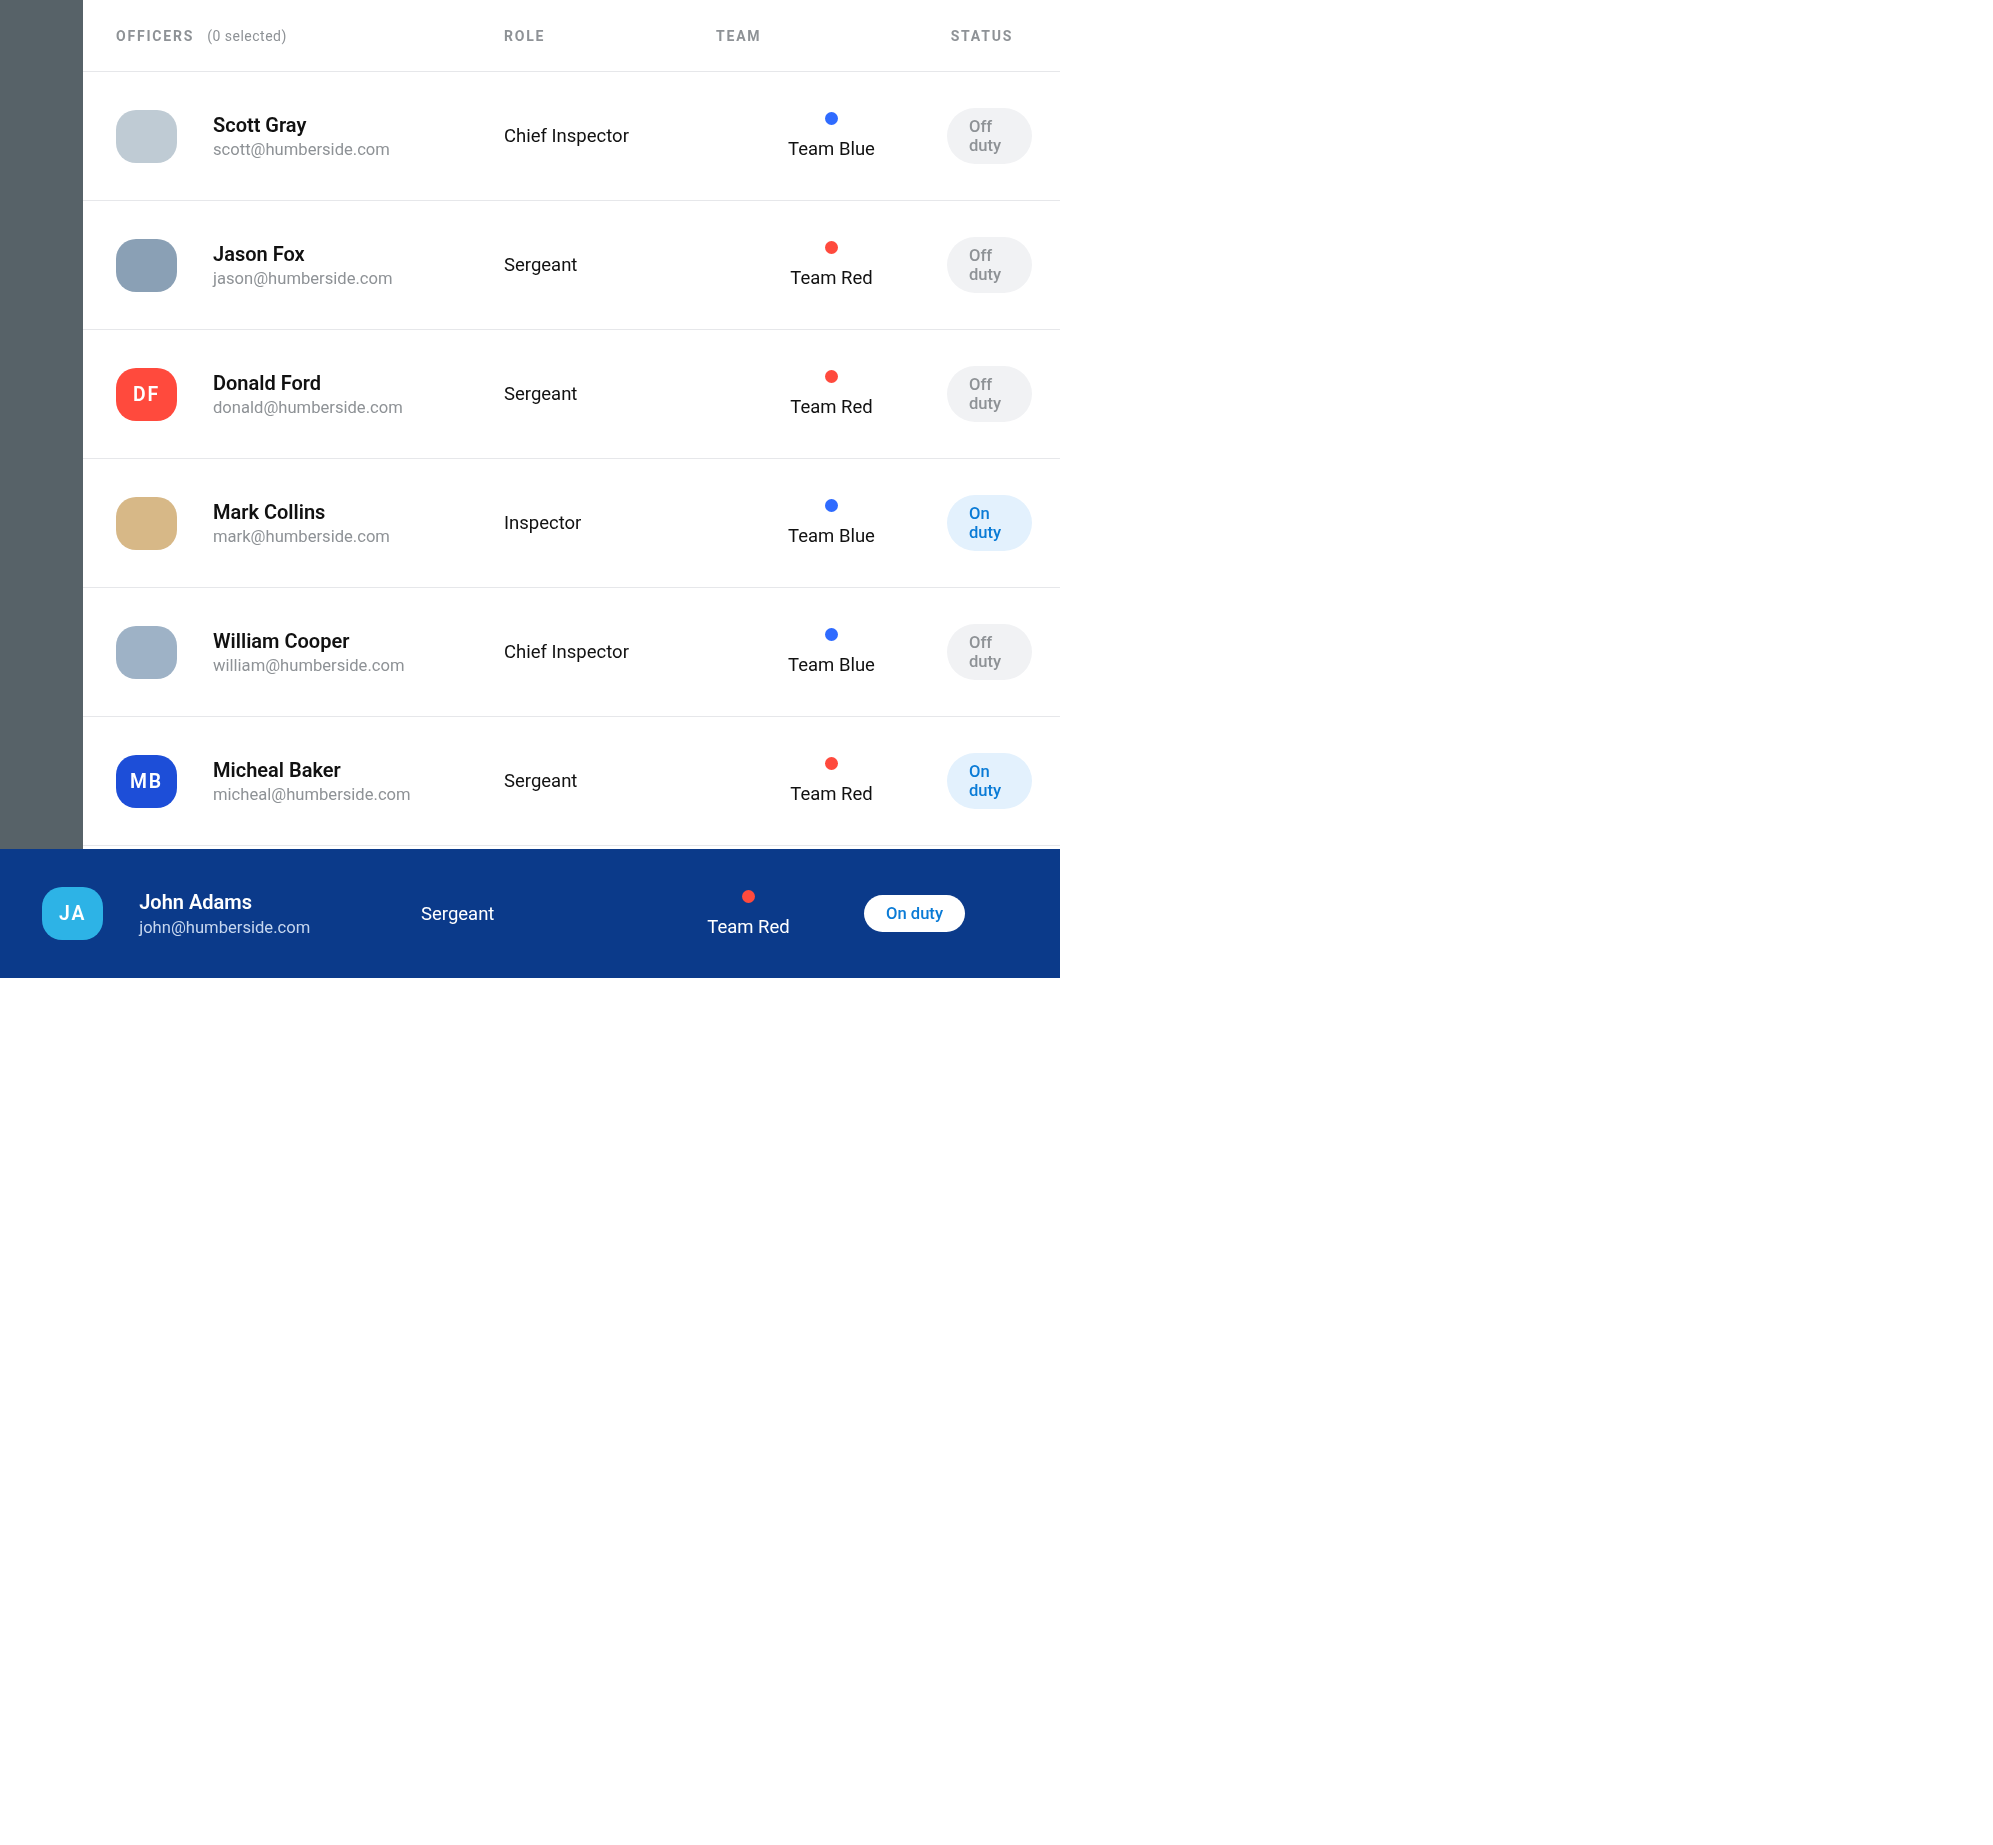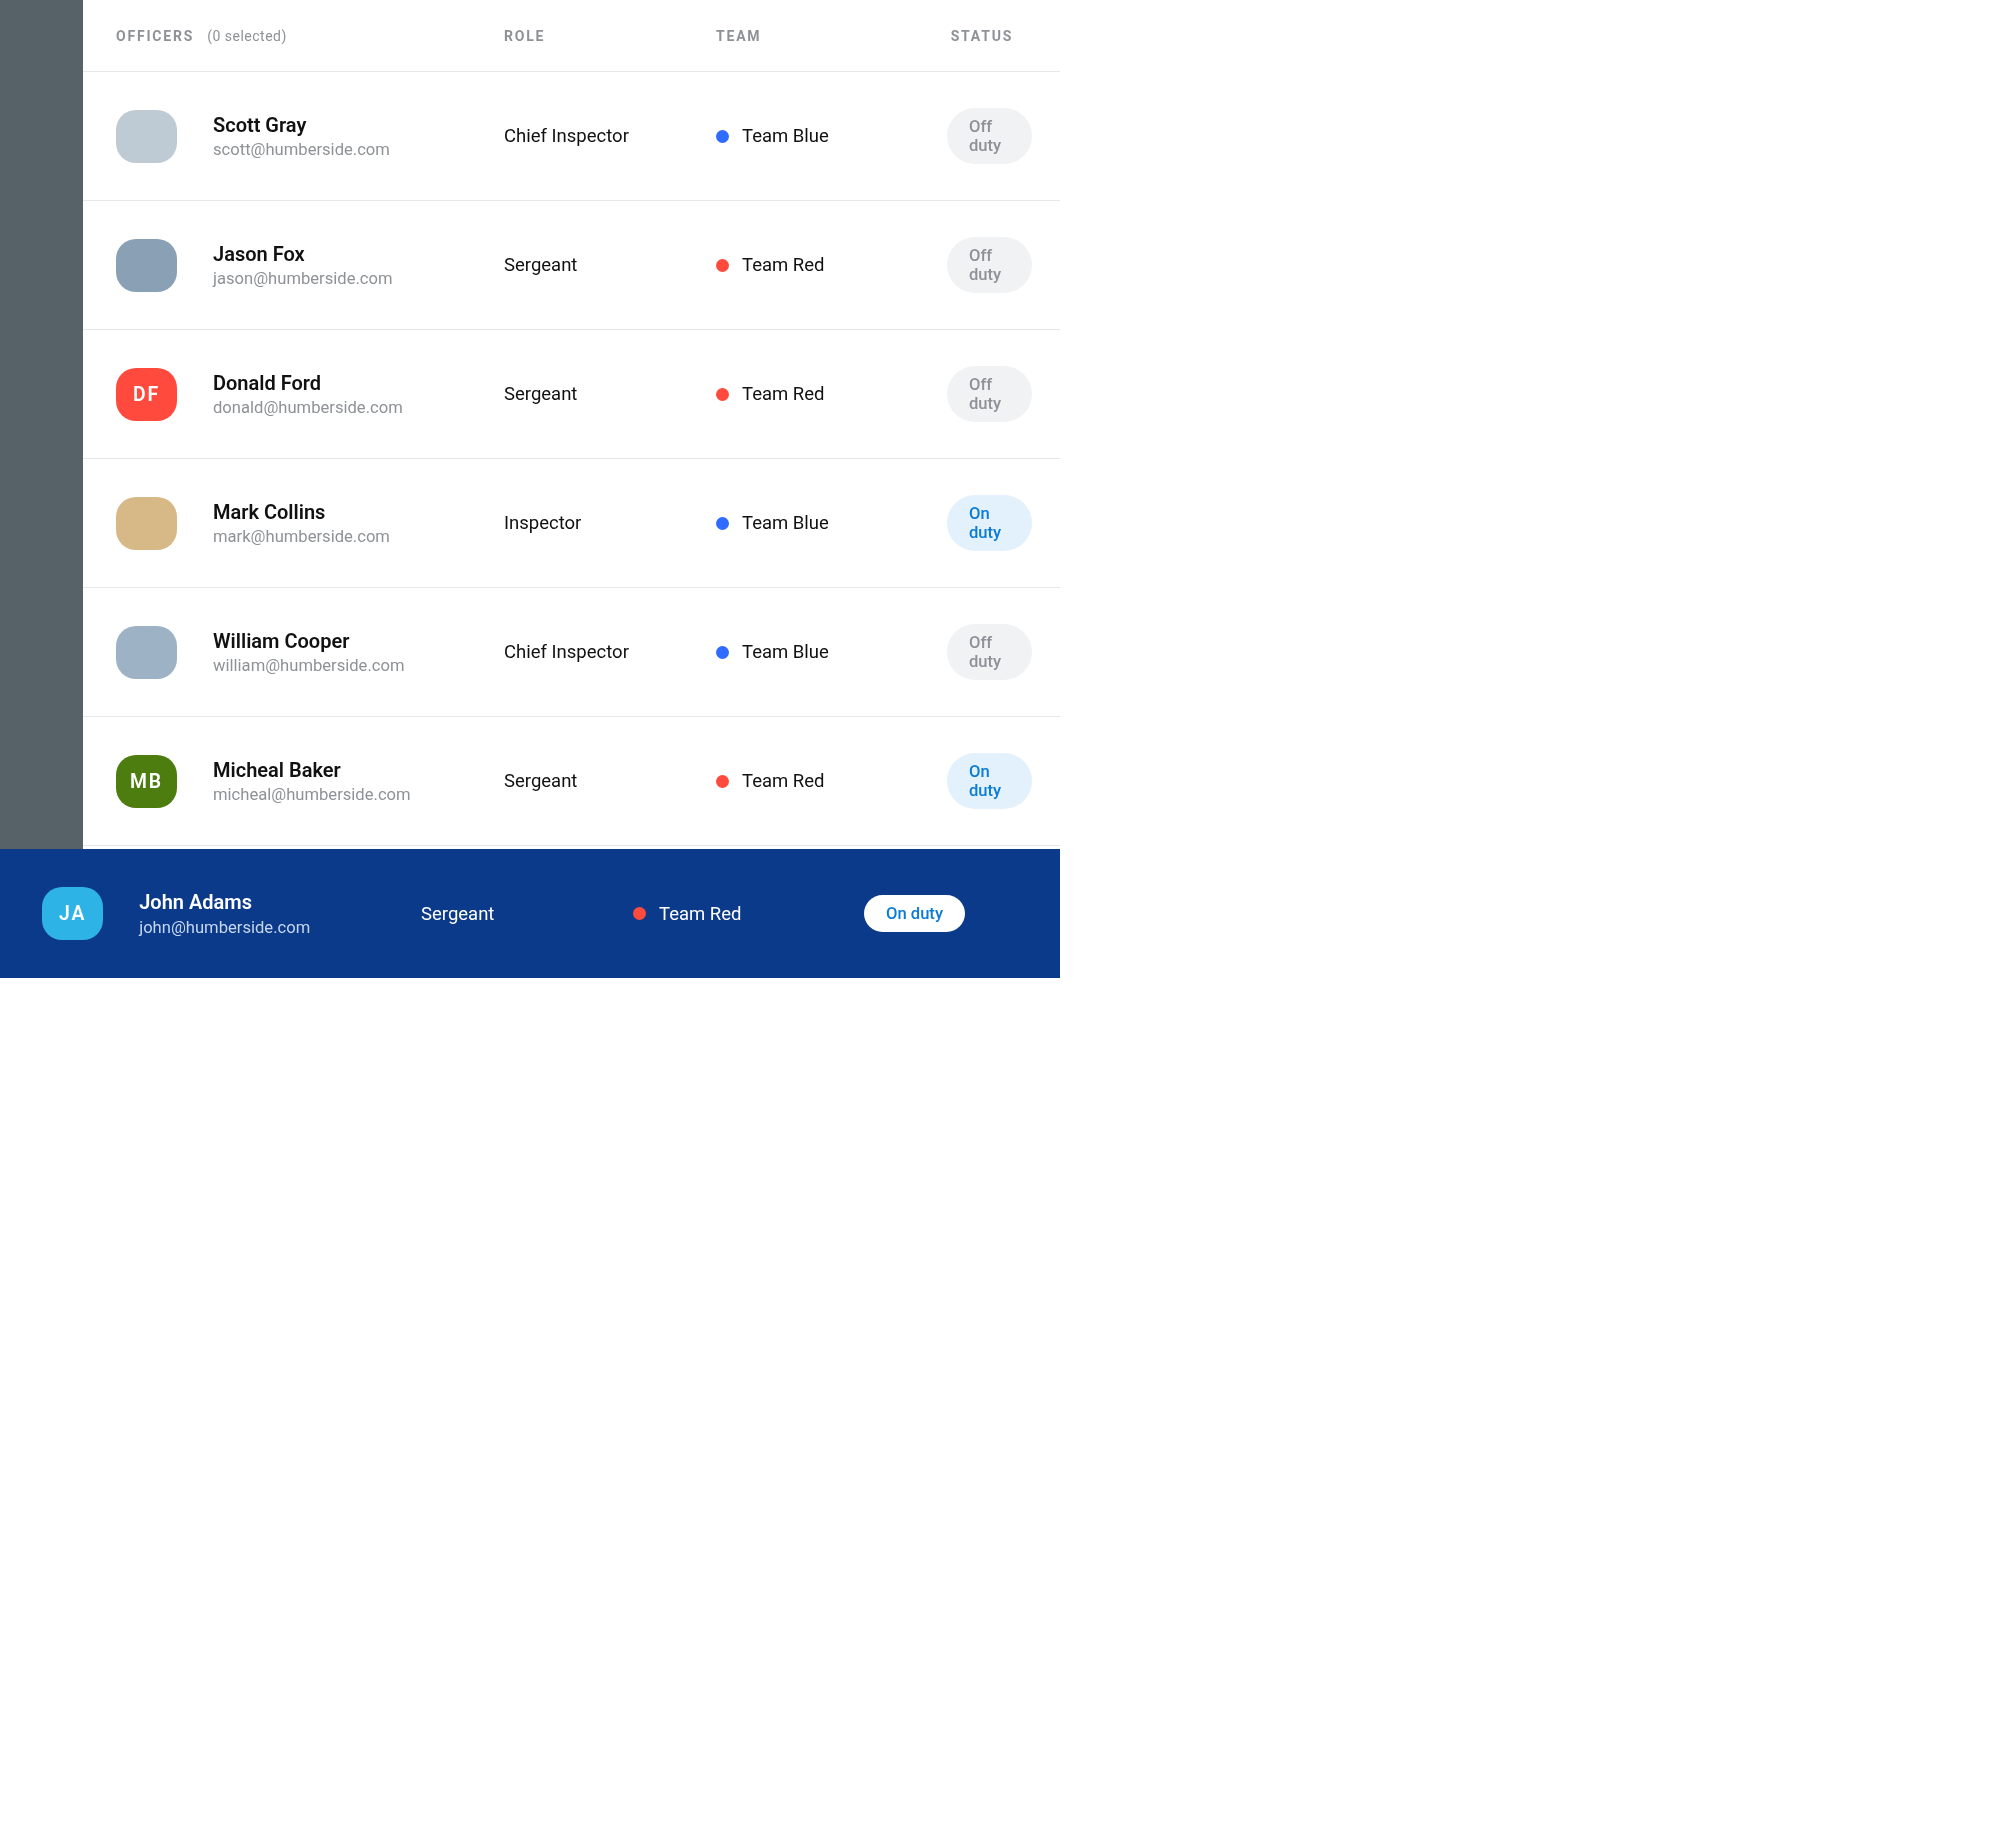--- a/index.html
+++ b/index.html
@@ -12,21 +12,21 @@
   .thead .officers-wrap { display: flex; align-items: baseline; gap: 13px; }
   .thead .selected { letter-spacing: 0.5px; font-weight: 400; color: #8e9296; text-transform: none; }
   .thead .col-status { text-align: left; padding-left: 3.7px; }
 
   .row { display: grid; grid-template-columns: 388px 212px 231px 1fr; align-items: center; padding: 0 28px 0 33px; height: 129px; border-bottom: 0.9px solid #e6e7ea; }
   .officer-cell { display: flex; align-items: center; gap: 36px; }
   .avatar { width: 61px; height: 53px; border-radius: 20px; background-size: cover; background-position: center; display: flex; align-items: center; justify-content: center; color: #fff; font-weight: 600; font-size: 19.4px; letter-spacing: 1.8px; }
   .name { font-size: 20px; font-weight: 600; color: #111; }
   .email { font-size: 16.6px; color: #8e9296; margin-top: 3.7px; }
   .role { font-size: 18.5px; color: #111; }
-  .team { display: flex; align-items: center; gap: 13px; font-size: 18.5px; color: #111; }
+  .team { display: flex; align-items: center; gap: 13px; font-size: 18.5px; color: #111; flex-direction: column; }
   .dot { width: 13px; height: 13px; border-radius: 50%; }
   .status-pill { display: inline-flex; align-items: center; justify-content: center; padding: 9.2px 22px; border-radius: 922px; font-size: 16.6px; font-weight: 500; }
   .status-off { background: #f1f2f4; color: #8e9296; }
   .status-on  { background: #e3f1fd; color: #0a7bd6; }
 
   .footer-bar { height: 129px; background: #0b3a8a; display: grid; grid-template-columns: 388px 212px 231px 1fr; align-items: center; padding: 0 28px 0 33px; color: #fff; }
   .footer-bar .officer-cell { margin-left: 9.2px; }
   .footer-bar .avatar { background: #2db3e6; }
   .footer-bar .name { color: #fff; }
   .footer-bar .email { color: #c6d6ef; }
@@ -133,21 +133,21 @@
     <div class="team">
       <span class="dot" style="background:#2f6bff"></span>
       <span>Team Blue</span>
     </div>
     <div>
       <span class="status-pill status-off">Off duty</span>
     </div>
           </div>
           <div class="row">
     <div class="officer-cell">
-      <div class="avatar" style="background-color:#4d7c0f">MB</div>
+      <div class="avatar" style="background-color:#1d4ed8">MB</div>
       <div>
         <div class="name">Micheal Baker</div>
         <div class="email">micheal@humberside.com</div>
       </div>
     </div>
     <div class="role">Sergeant</div>
     <div class="team">
       <span class="dot" style="background:#ff4a3d"></span>
       <span>Team Red</span>
     </div>

